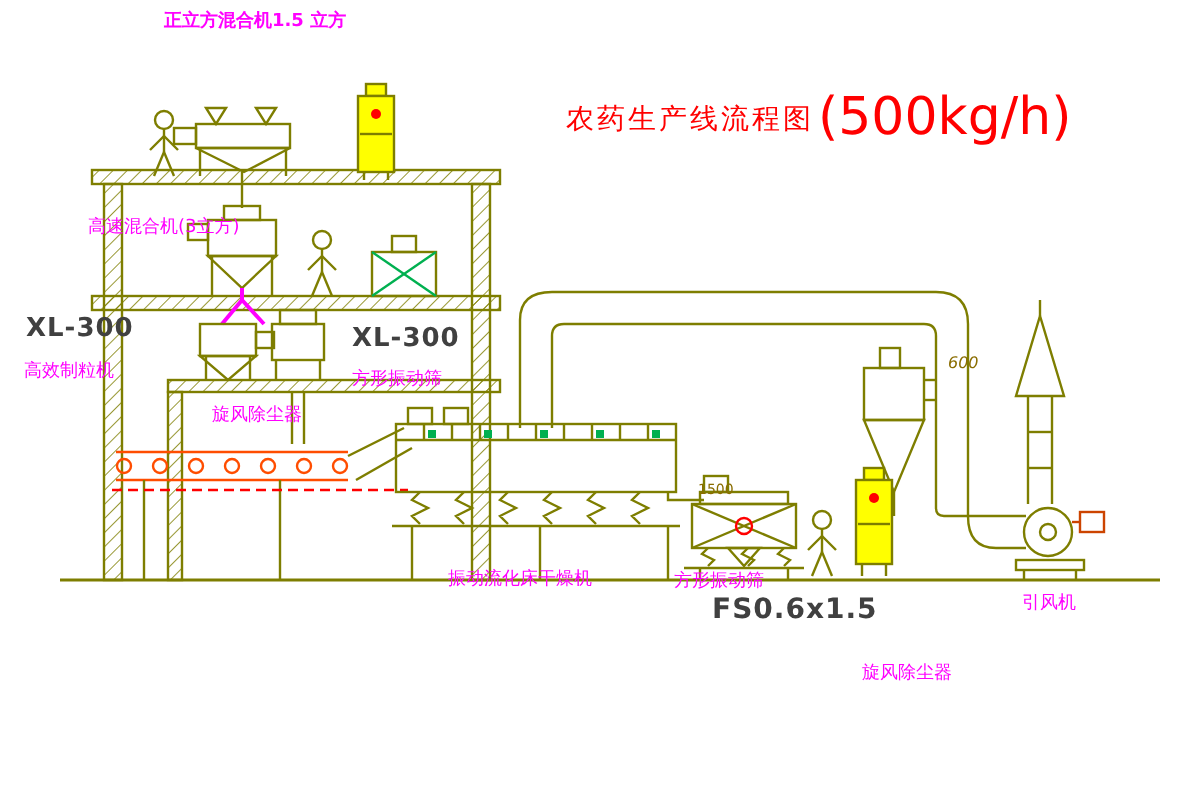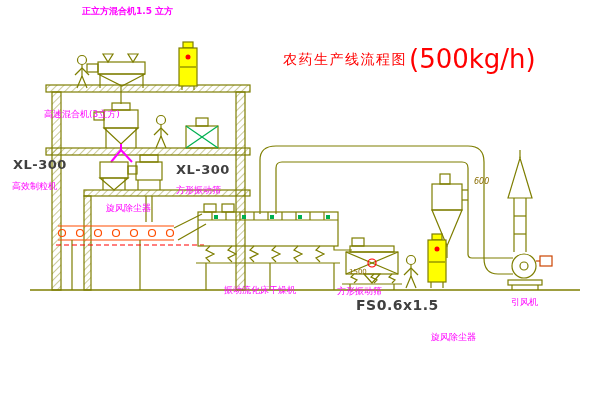--- a/index.html
+++ b/index.html
@@ -221,15 +221,15 @@
 
   <div class="lbl" style="left:224px; top:285px;">振动流化床干燥机</div>
 
   <div class="lbl" style="left:337px; top:286px;">方形振动筛</div>
   <div class="model big" style="left:332px; top:297px;margin-left:24px;">FS0.6x1.5</div>
 
   <div class="lbl" style="left:431px; top:289px;margin-top:43px;">旋风除尘器</div>
   <div class="lbl" style="left:511px; top:297px;text-align:center;">引风机</div>
 
   <div class="dim" style="left:474px; top:177px;font-style:italic;">600</div>
-  <div class="dim" style="left:349px; top:241px; font-size:7px;margin-top:27px;">1500</div>
+  <div class="dim" style="left:349px; top:241px; font-size:7px;">1500</div>
 
 </div>
 
 </body></html>

